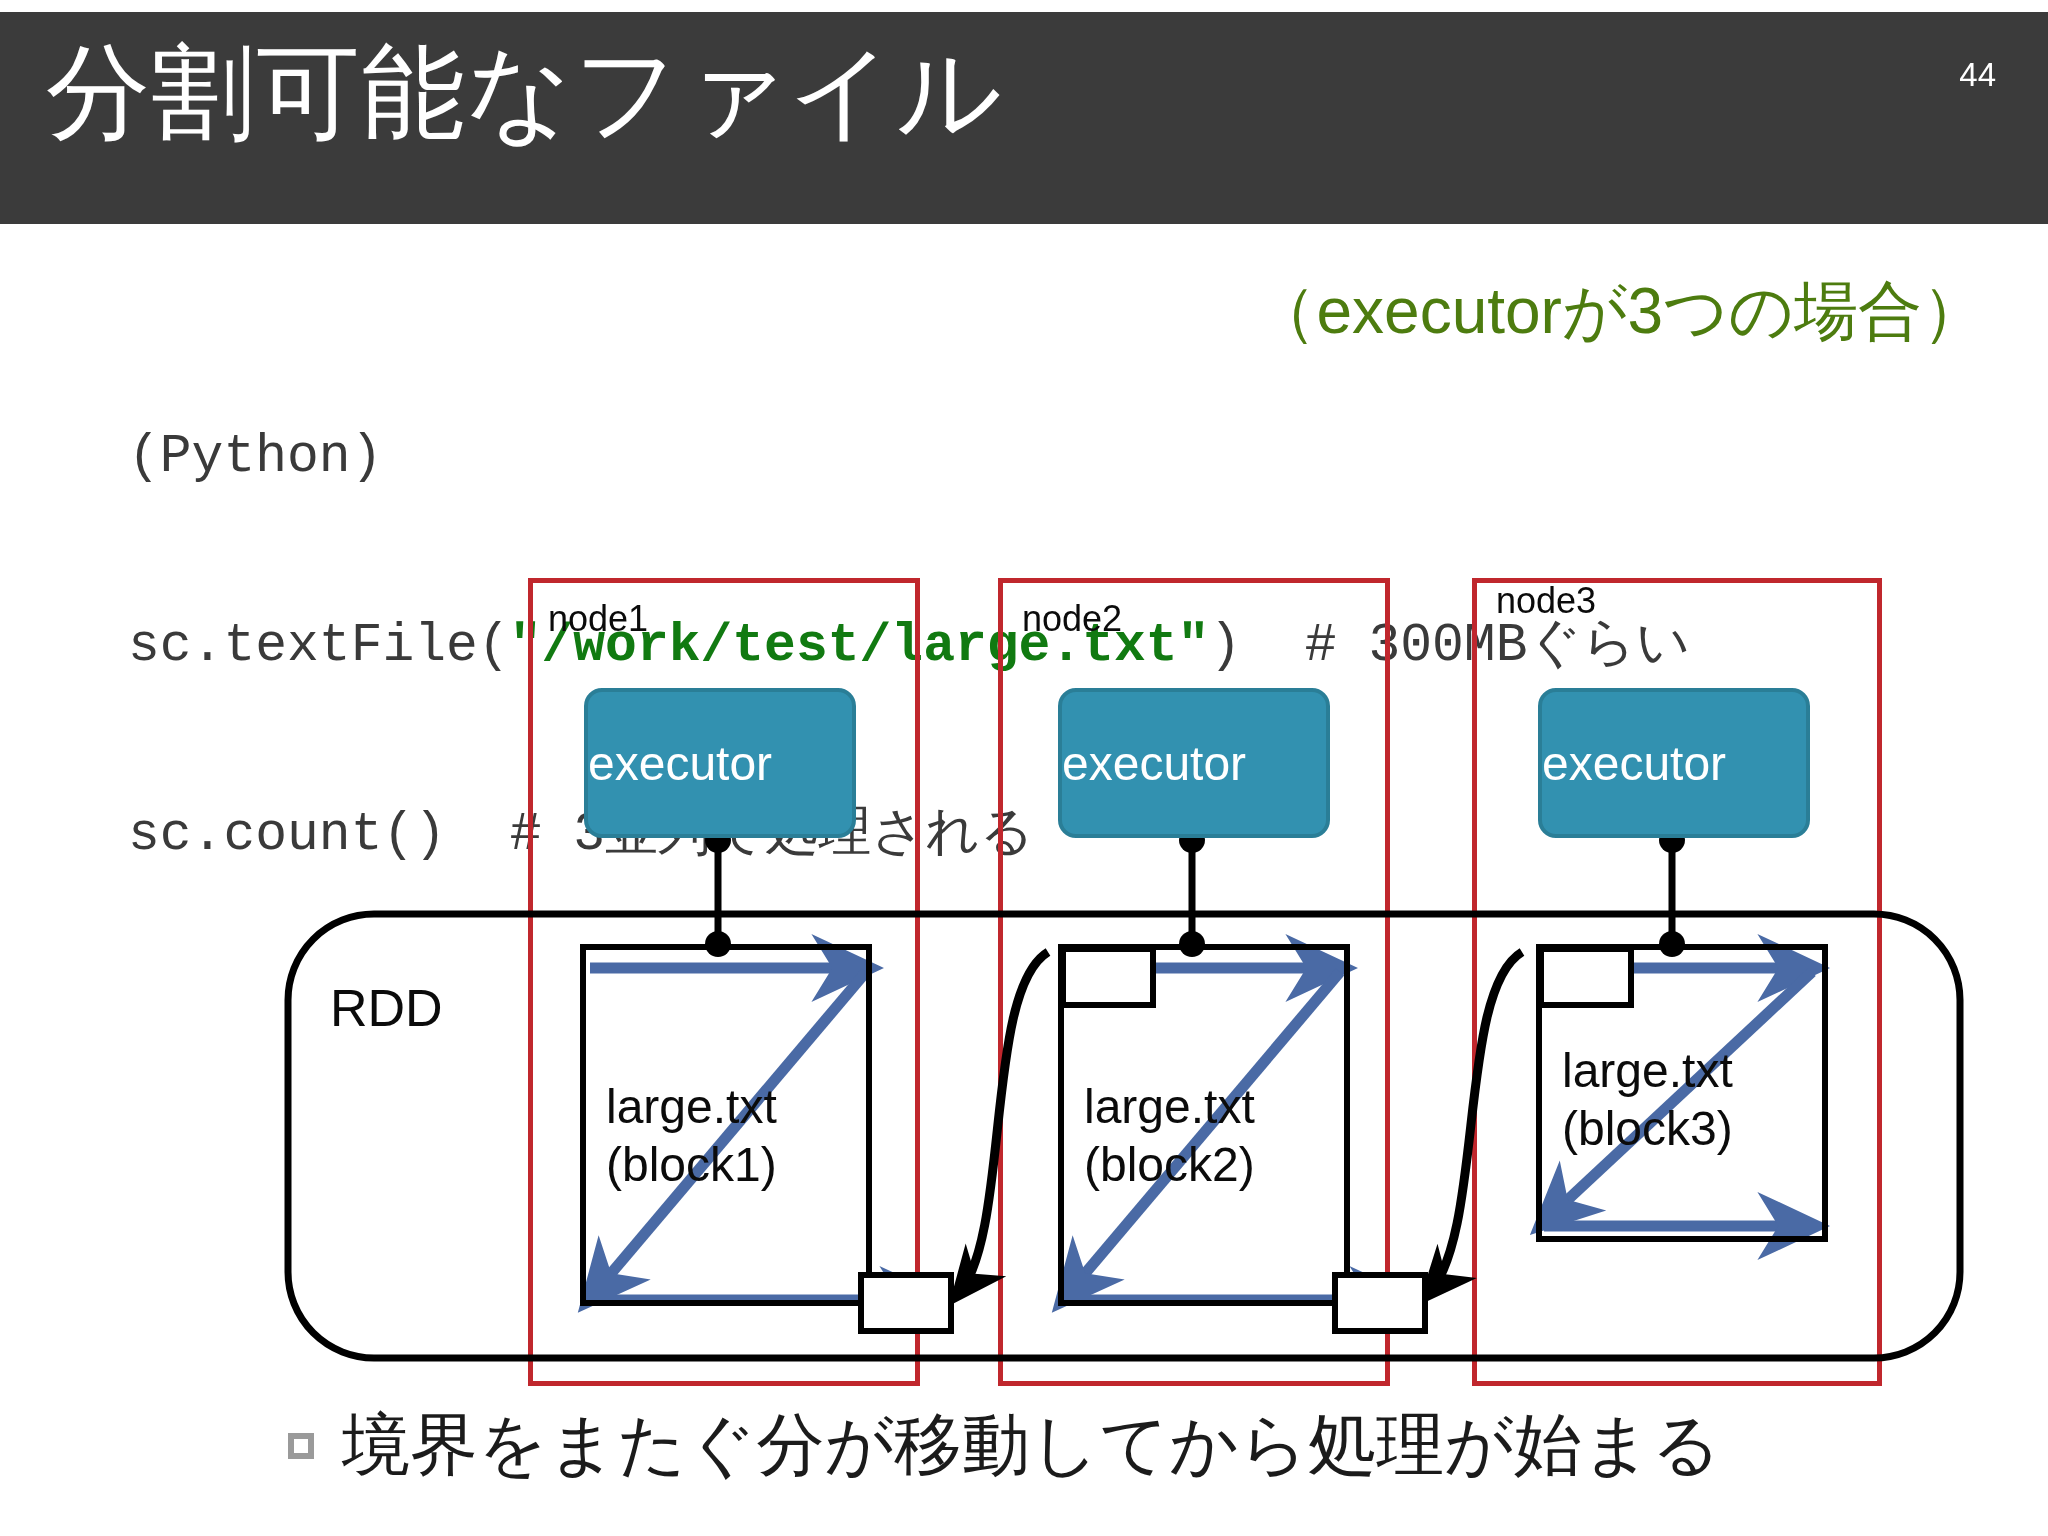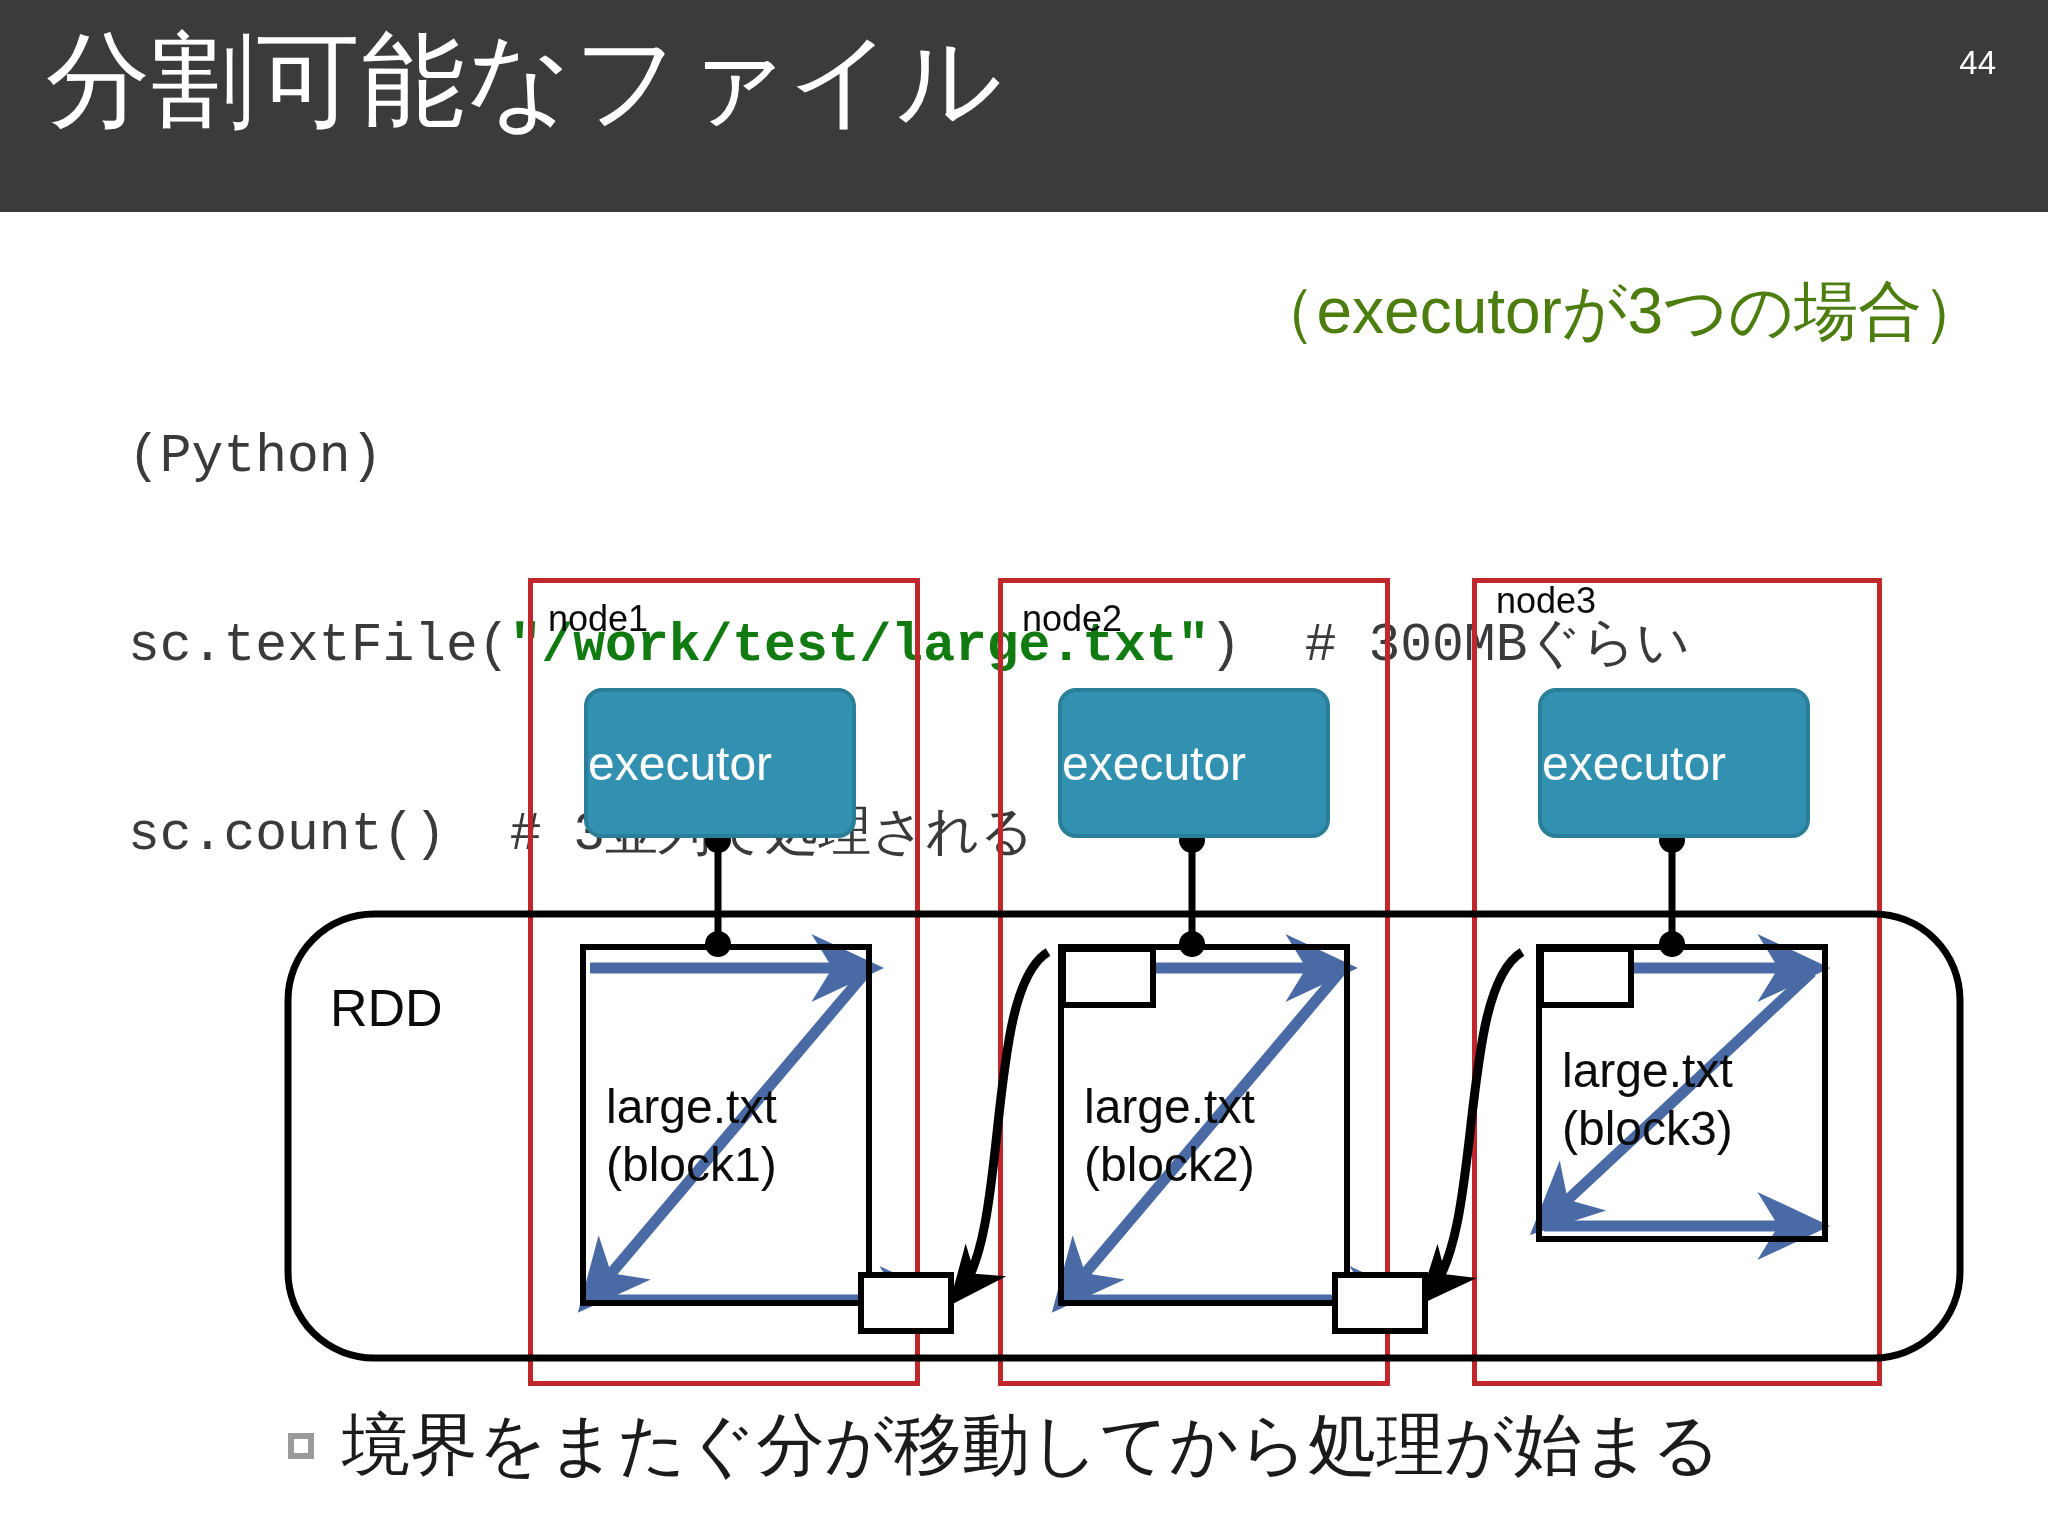--- a/index.html
+++ b/index.html
@@ -6,21 +6,21 @@
   html, body {
     width: 2048px; height: 1536px;
     background: #ffffff;
     font-family: "Liberation Sans", "DejaVu Sans", sans-serif;
     overflow: hidden;
   }
   #slide { position: relative; width: 2048px; height: 1536px; background: #fff; }
 
   
   #header {
-    position: absolute; left: 0; top: 0;
+    position: absolute; left: 0; top: 12px;
     width: 2048px; height: 212px;
     background: #3b3b3b;
   }
   #slide-title {
     position: absolute; left: 46px; top: 16px;
     font-size: 104px; line-height: 128px;
     color: #ffffff; font-weight: 400;
     letter-spacing: 1px; white-space: nowrap;
   }
   #page-number {

